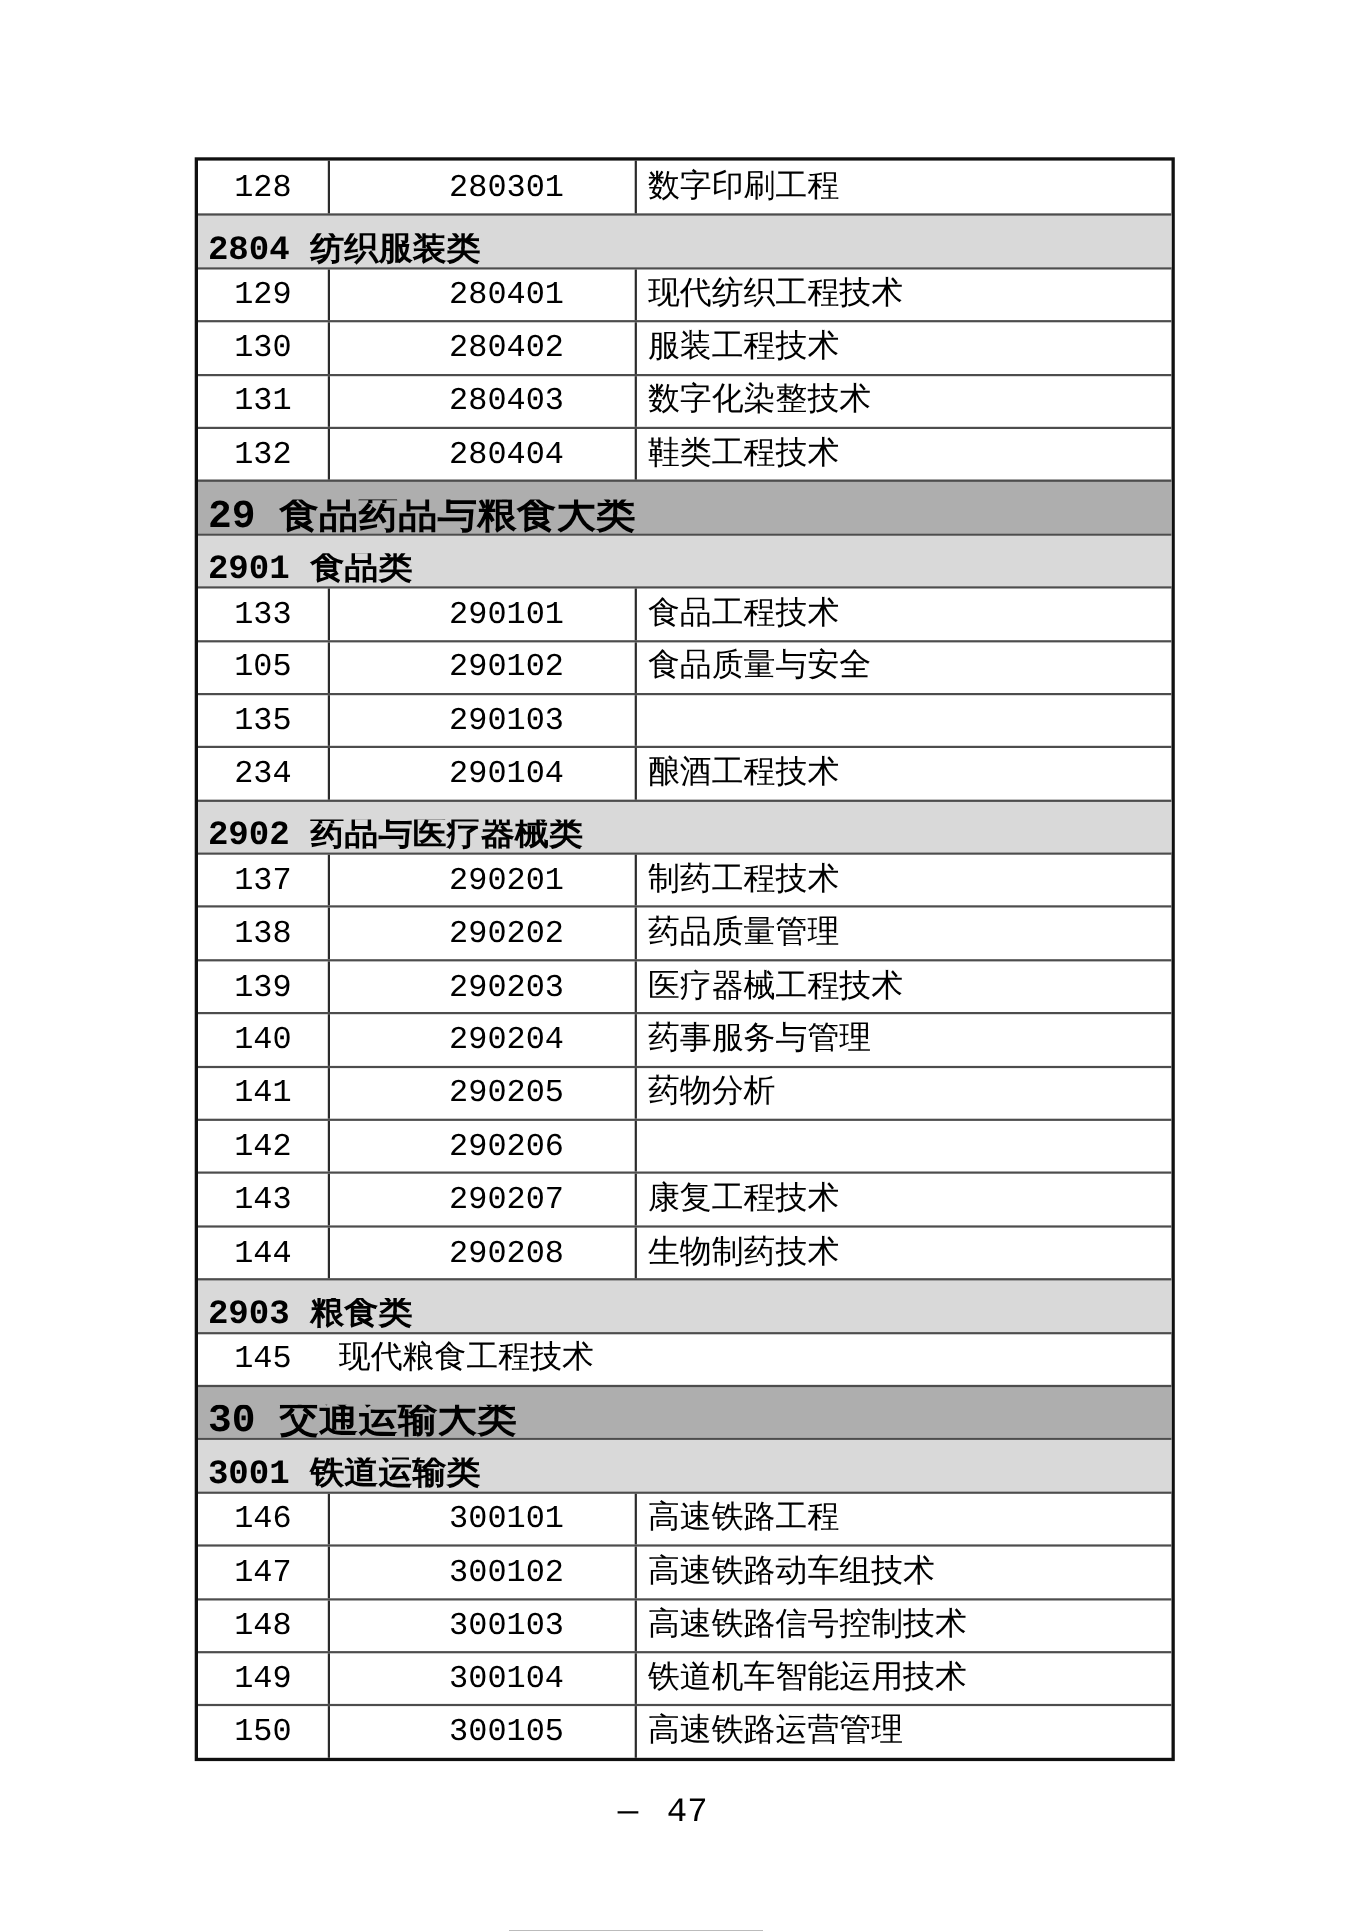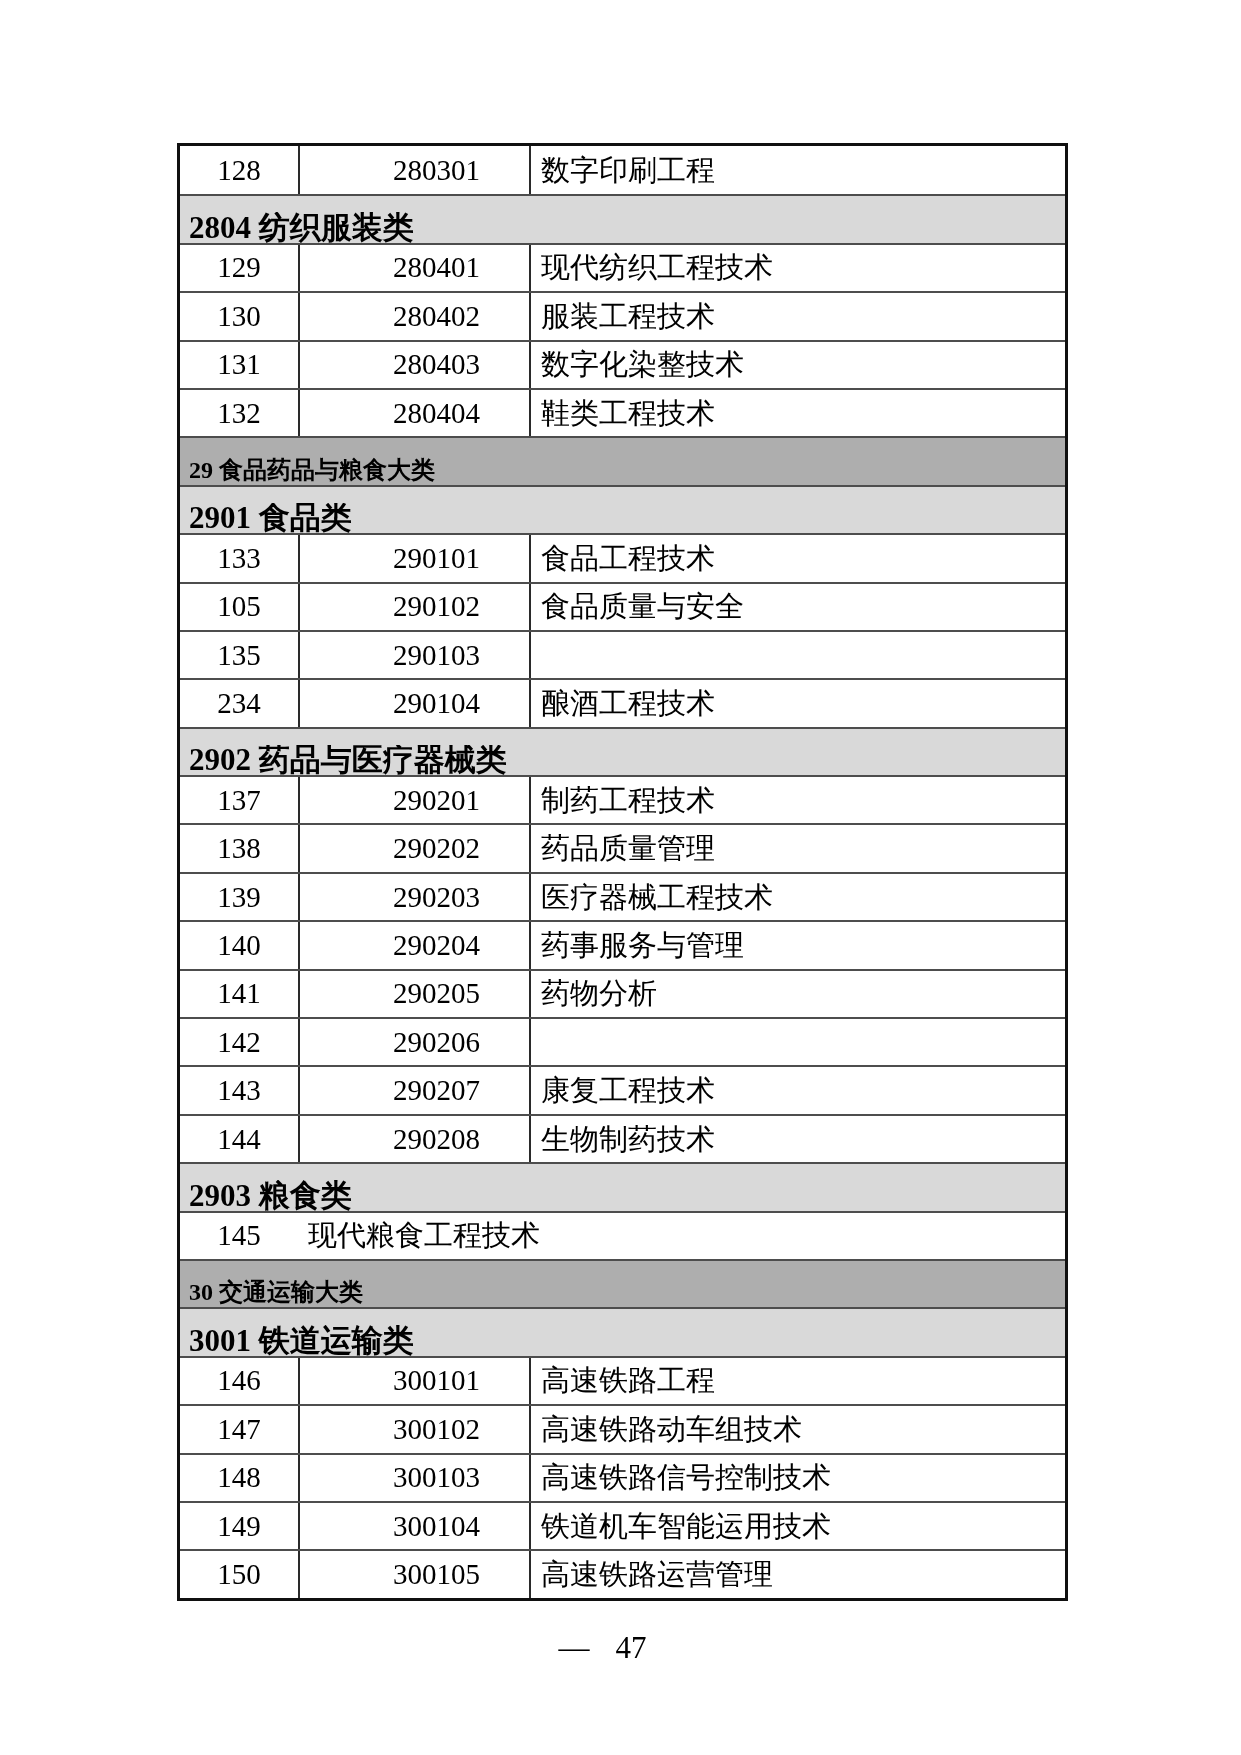--- a/index.html
+++ b/index.html
@@ -8,21 +8,21 @@
     --sub-header-background:#d9d9d9;
     --grid-line:#4d4d4d;
     --outer-border:#101010;
     --text:#000000;
   }
   html,body{margin:0;padding:0;background:#888;}
   .page{
     position:relative;
     width:1241px;height:1755px;
     background:var(--page-background);
-    font-family:Liberation Serif, serif;
+    font-family:Liberation Mono, monospace;
     color:var(--text);
     overflow:hidden;
     margin:0 auto;
   }
   .catalog{
     position:absolute;
     left:177px;top:143px;
     width:891px;
     border:3px solid var(--outer-border);
     box-sizing:border-box;
@@ -38,34 +38,34 @@
   .cell{
     box-sizing:border-box;
     display:flex;
     align-items:center;
     font-size:29px;
     line-height:1;
     white-space:nowrap;
     overflow:hidden;
   }
   .c1{width:118px;justify-content:center;}
-  .c2{width:233px;justify-content:center;
+  .c2{width:281px;justify-content:center;
       border-left:2px solid #2a2a2a;border-right:2px solid #2a2a2a;padding-left:44px;}
   .c3{flex:1;padding-left:10px;justify-content:flex-start;}
   .hdr .hc{
     flex:1;
     padding-left:9px;
     font-weight:bold;
     justify-content:flex-start;
     margin-top:16px;
   }
   .hdr.sub{background:var(--sub-header-background);}
   .hdr.sub .hc{font-size:31px;}
   .hdr.major{background:var(--major-header-background);}
-  .hdr.major .hc{font-size:24px;}
+  .hdr.major .hc{font-size:36px;}
   .hdr{border-top-color:#2a2a2a;}
   .footer{
     position:absolute;
     top:1630px;left:0;right:0;
     text-align:center;
     font-size:31px;
     transform:translateX(-18px);
   }
   .footer .dash{margin-right:26px;letter-spacing:0;}
 </style>

